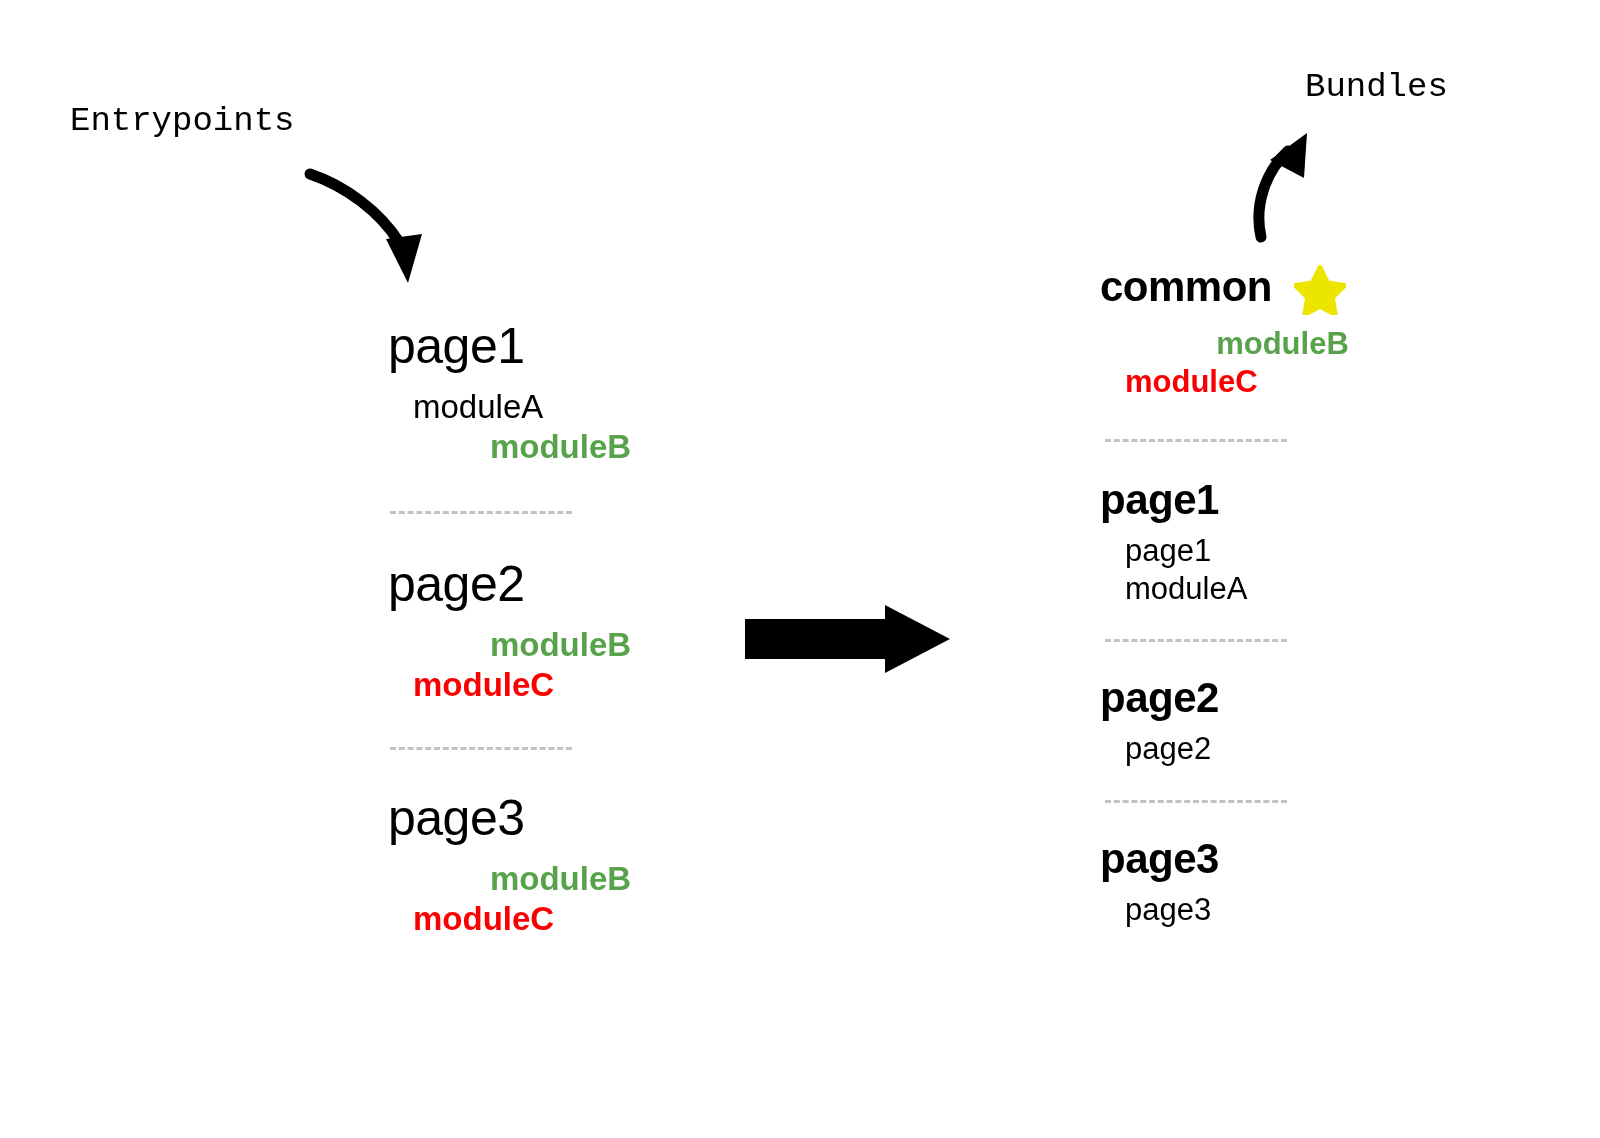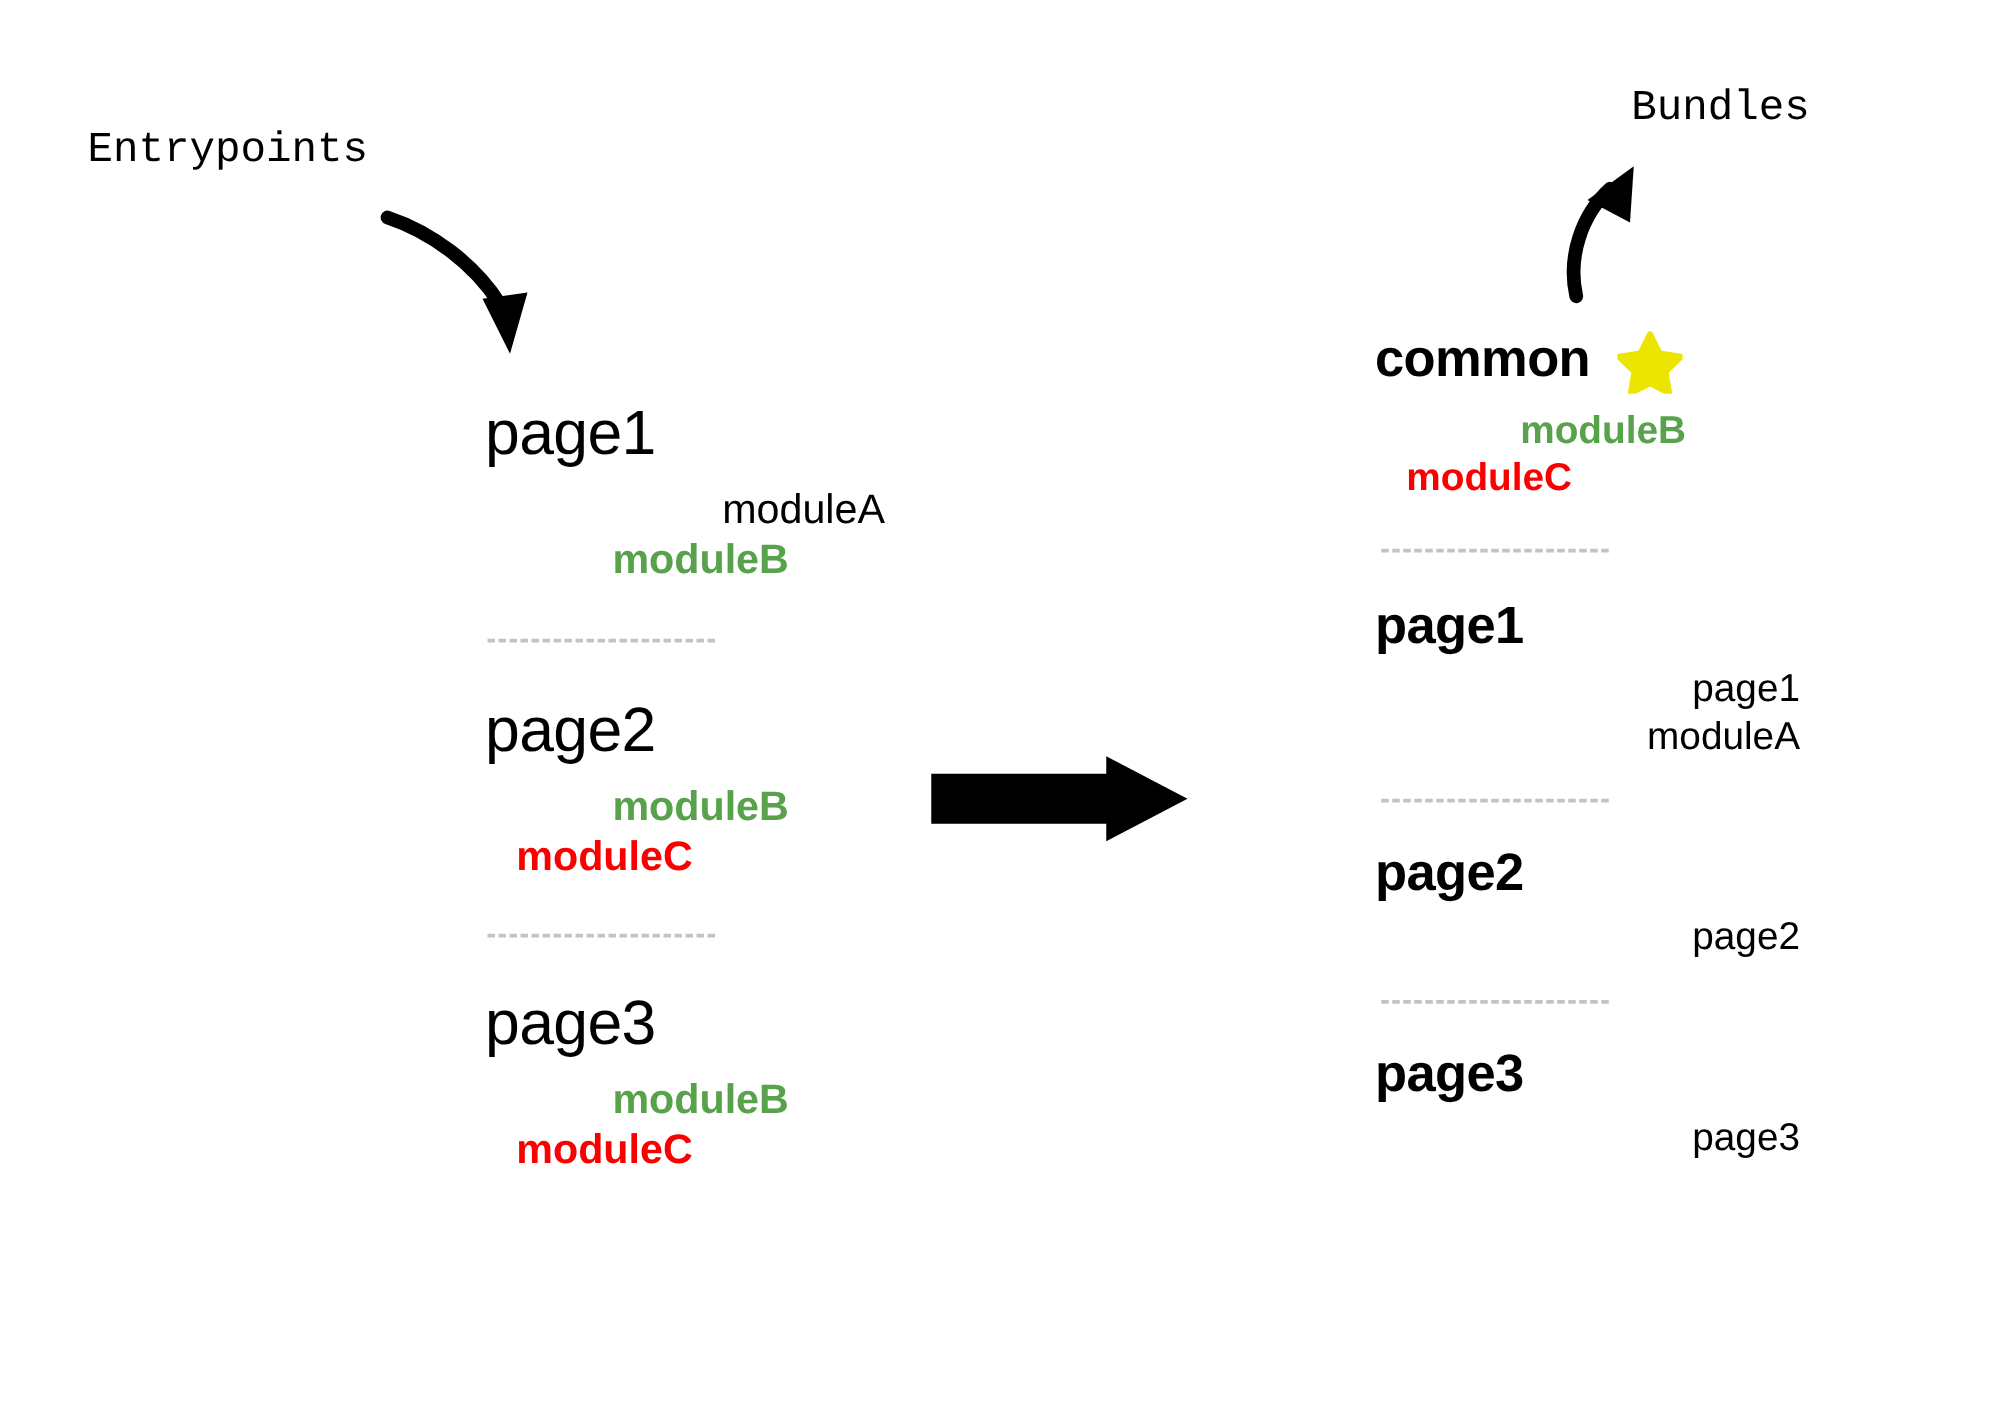--- a/index.html
+++ b/index.html
@@ -76,21 +76,21 @@
   }
   .module-item {
     white-space: nowrap;
     line-height: 1.22;
   }
   #entrypoints-column .module-list { margin-top: 14px; padding-left: 25px; }
   #entrypoints-column .module-item { font-size: 33px; }
   #bundles-column .module-list { margin-top: 10px; padding-left: 25px; }
   #bundles-column .module-item { font-size: 31px; }
 
-  .module-item.plain { font-weight: 400; color: #000000; text-align: right; }
+  .module-item.plain { font-weight: 400; color: #000000; }
   .module-item.green { font-weight: 700; text-align: center; }
   .module-item.red   { font-weight: 700; }
 
   
   .separator {
     border: 0;
     border-top: 3px dashed #c3c3c3;
     margin: 0;
   }
   #entrypoints-column .separator { width: 182px; margin-left: 2px; }

